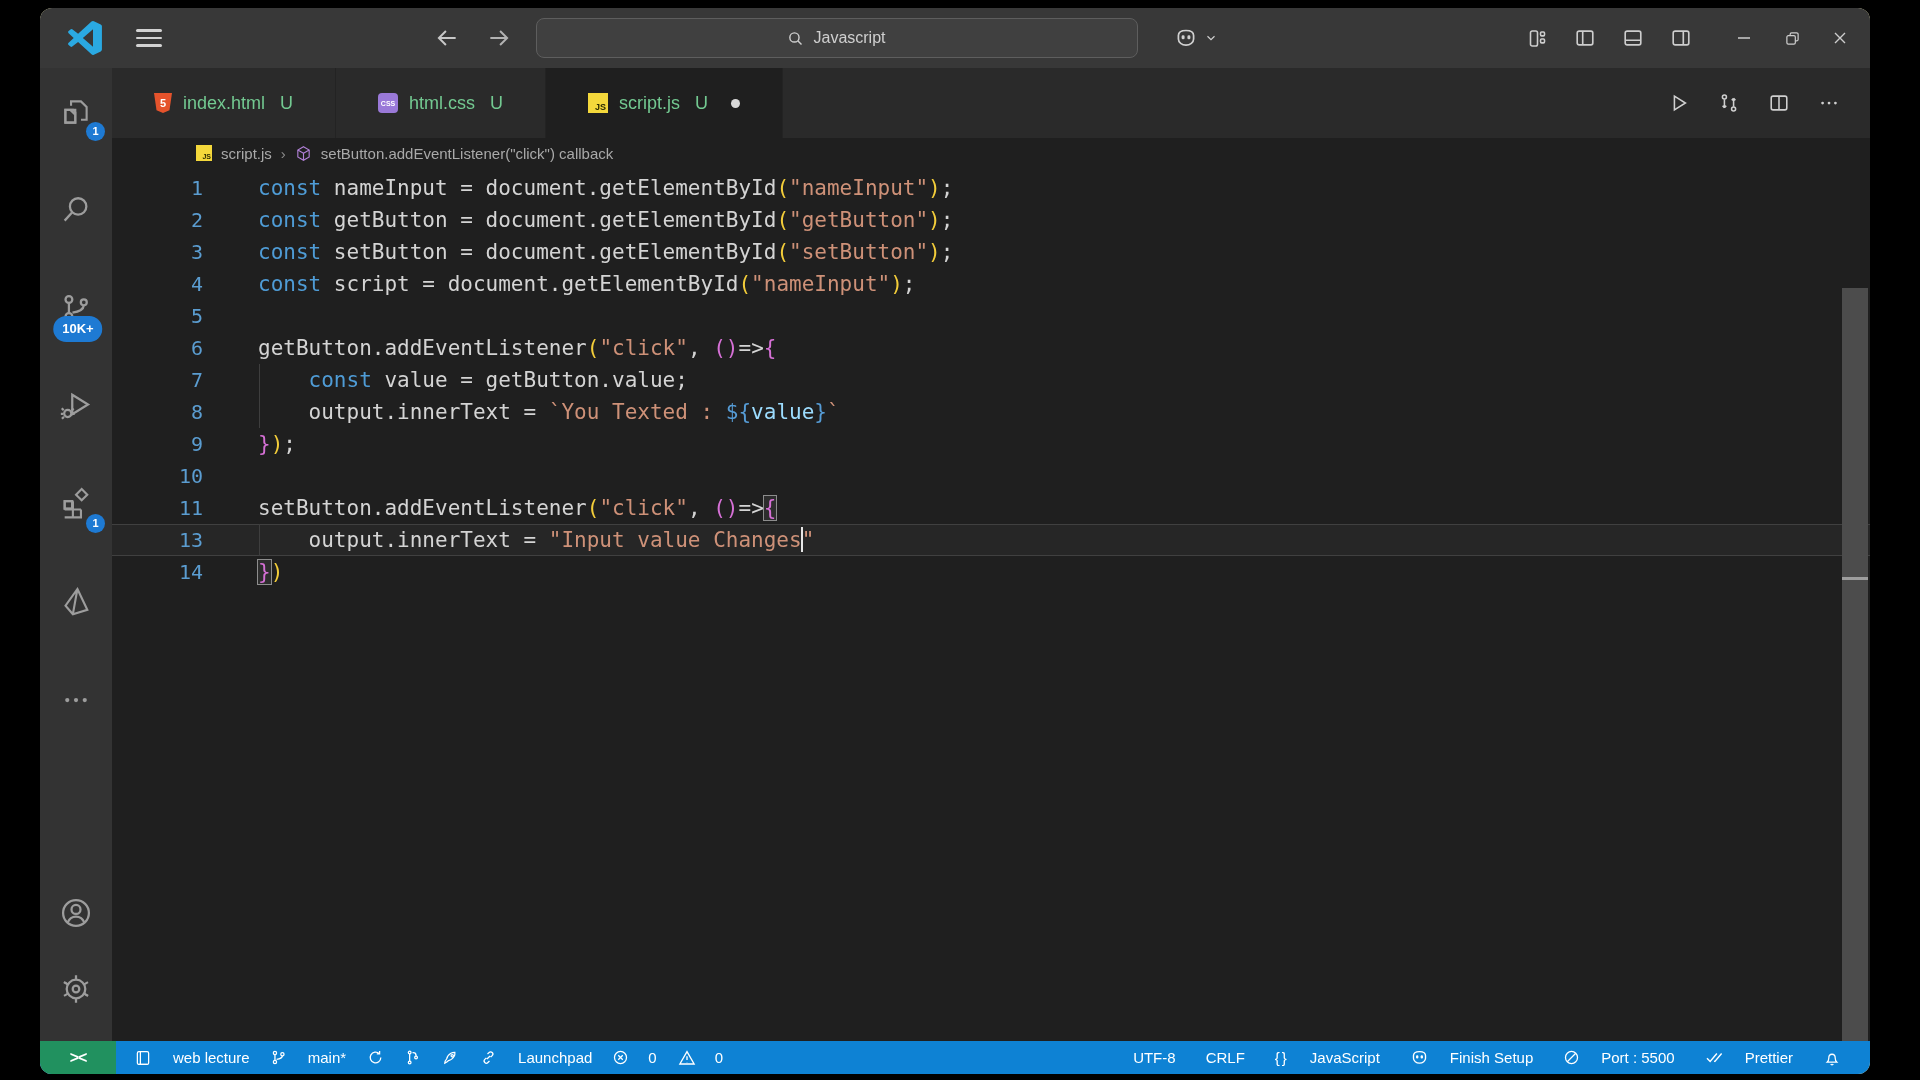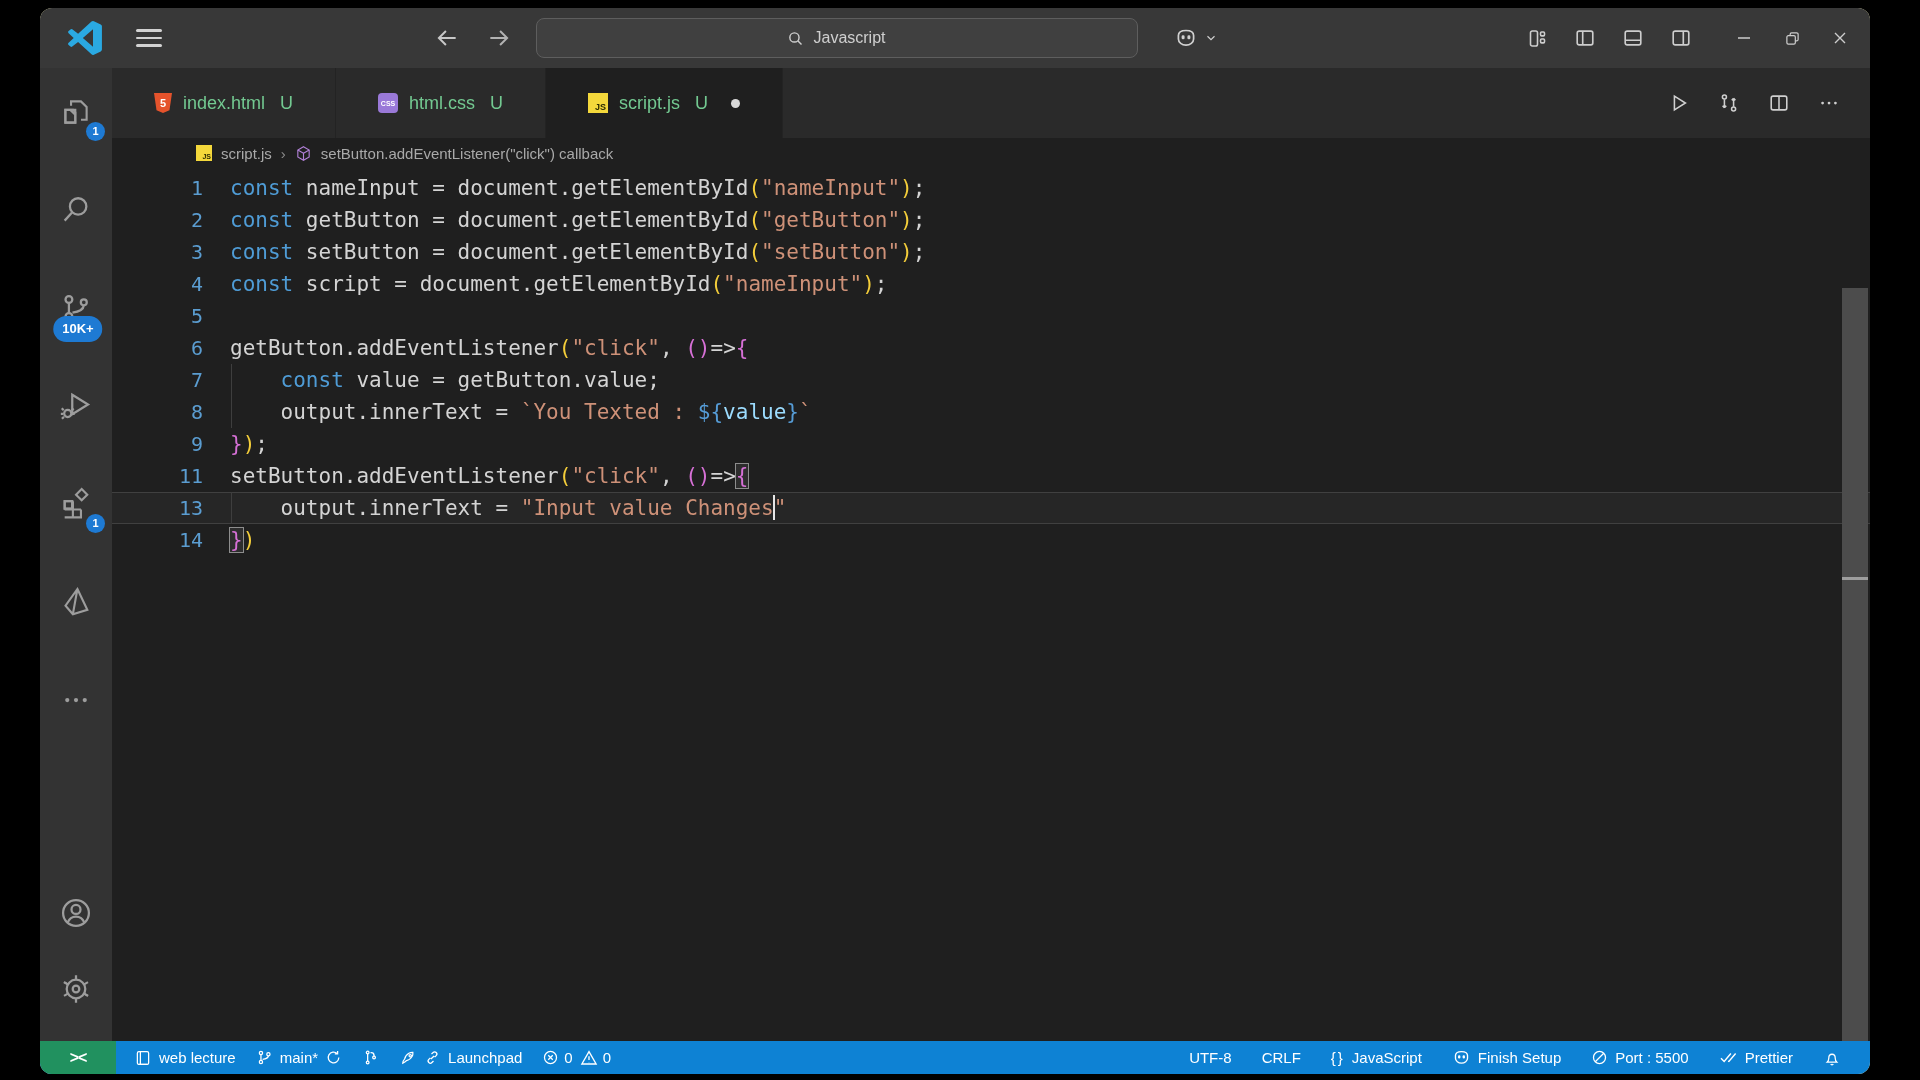--- a/index.html
+++ b/index.html
@@ -40,36 +40,36 @@
   .mod-dot{width:9px;height:9px;border-radius:50%;background:#d9d9d9;margin-left:12px;}
   .editor-actions{margin-left:auto;display:flex;align-items:center;gap:28px;padding-right:30px;color:#cfcfcf;}
   .breadcrumb{height:30px;display:flex;align-items:center;padding-left:84px;gap:9px;font-size:15px;color:#a9a9a9;flex:0 0 auto;}
   .bc-sep{color:#8a8a8a;font-size:15px;}
   
   .code-area{flex:1;position:relative;font-family:"DejaVu Sans Mono",monospace;font-size:21px;
     line-height:32px;padding-top:4px;overflow:hidden;}
   .row{display:flex;height:32px;position:relative;}
   .row .ln{width:118px;flex:0 0 auto;text-align:right;padding-right:27px;color:#5b9dd1;
     font-size:20px;box-sizing:border-box;user-select:none;}
-  .row .code{white-space:pre;position:relative;flex:1;color:#d4d4d4;}
+  .row .code{white-space:pre;position:relative;flex:1;color:#d4d4d4;margin-left:28px;}
   .row.guide .code::before{content:"";position:absolute;left:1px;top:0;bottom:0;width:1px;background:#3e3e3e;}
   .row.current{background:rgba(255,255,255,0.035);
     box-shadow:inset 0 1px 0 rgba(255,255,255,0.12), inset 0 -1px 0 rgba(255,255,255,0.12);}
   .kw{color:#4f9cd6}.pl{color:#d4d4d4}.b1{color:#f3cd3a}.b2{color:#d670d6}
   .str{color:#ce9178}.in{color:#569cd6}.iv{color:#9cdcfe}
   .boxed{outline:1px solid #8d8d8d;background:rgba(130,130,130,0.15);}
   .caret{display:inline-block;width:2px;height:25px;background:#e6e6e6;margin:0 -1px;vertical-align:text-bottom;}
   .ibeam{display:inline-block;margin-left:22px;vertical-align:middle;}
   .scroll-thumb{position:absolute;right:2px;top:120px;width:26px;height:800px;background:#4c4c4c;}
   .scroll-mark{position:absolute;right:2px;top:409px;width:26px;height:3px;background:#9d9d9d;z-index:2;}
   
   .statusbar{height:33px;background:#0e82d4;display:flex;align-items:center;color:#fff;font-size:15px;flex:0 0 auto;}
   .remote{width:76px;align-self:stretch;background:#21915f;display:flex;align-items:center;justify-content:center;
     font-weight:700;font-size:16px;letter-spacing:-1px;cursor:pointer;}
-  .sb-item{display:flex;align-items:center;gap:7px;padding:0 10px;height:100%;cursor:pointer;white-space:nowrap;}
+  .sb-item{display:flex;align-items:center;gap:21px;padding:0 10px;height:100%;cursor:pointer;white-space:nowrap;}
   .sb-right{margin-left:auto;display:flex;align-items:center;margin-right:14px;}
   .sb-right .sb-item{padding:0 15px;}
   .sb-num{margin-left:-2px;}
   svg{display:block;}
 </style>
 </head>
 <body>
 
 <div class="window">
 
@@ -338,20 +338,24 @@
             </div>
             <div class="row guide">
               <span class="ln">8</span>
               <span class="code"><span class="pl">    output.innerText = </span><span class="str">`You Texted : </span><span class="in">${</span><span class="iv">value</span><span class="in">}</span><span class="str">`</span></span>
             </div>
             <div class="row">
               <span class="ln">9</span>
               <span class="code"><span class="b2">}</span><span class="b1">)</span><span class="pl">;</span></span>
             </div>
             <div class="row">
+              <span class="ln">10</span>
+              <span class="code"></span>
+            </div>
+            <div class="row">
               <span class="ln">11</span>
               <span class="code"><span class="pl">setButton.addEventListener</span><span class="b1">(</span><span class="str">"click"</span><span class="pl">, </span><span class="b2">()</span><span class="pl">=&gt;</span><span class="b2 boxed">{</span></span>
             </div>
             <div class="row current guide">
               <span class="ln">13</span>
               <span class="code"><span class="pl">    output.innerText = </span><span class="str">"Input value Changes</span><span class="caret"></span><span class="str">"</span></span>
             </div>
             <div class="row">
               <span class="ln">14</span>
               <span class="code"><span class="b2 boxed">}</span><span class="b1">)</span></span>

